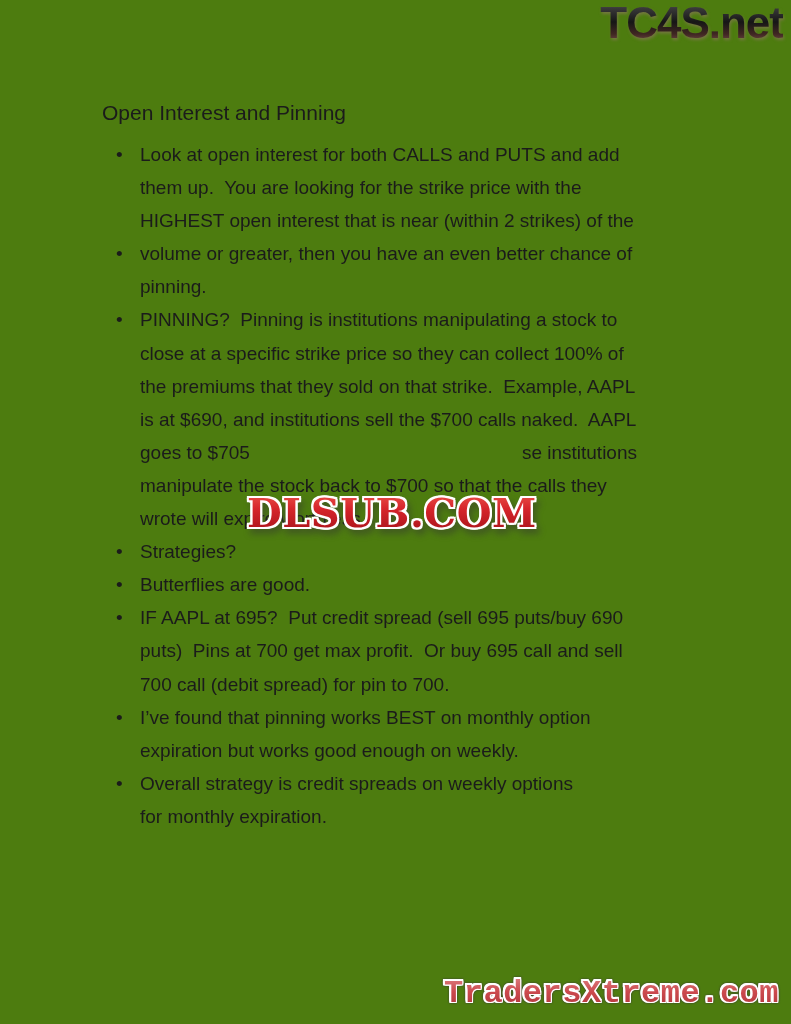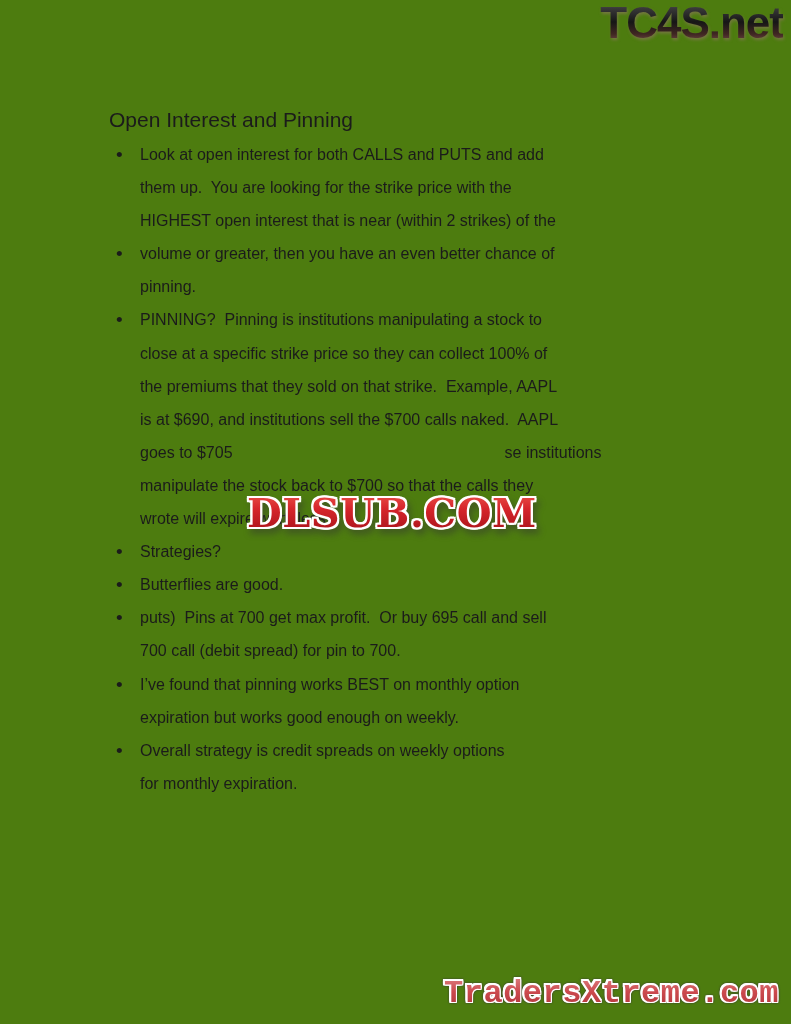--- a/index.html
+++ b/index.html
@@ -34,21 +34,21 @@
     -webkit-background-clip: text;
     background-clip: text;
     color: transparent;
     filter: drop-shadow(1.5px 2px 1.5px rgba(150, 115, 105, 0.55));
   }
 
   .heading {
     position: absolute;
     left: 93px;
     top: 92px;
-    margin: 16px;
+    margin: 9px;
     font-size: 21px;
     font-weight: normal;
     color: #1b1b1b;
     white-space: pre;
   }
 
   ul.bullets {
     position: absolute;
     left: 116px;
     top: 138px;
@@ -59,21 +59,21 @@
   ul.bullets li { display: flex; }
   .marker {
     width: 24px;
     flex: 0 0 24px;
     font-size: 19px;
     line-height: 33.1px;
     color: #1b1b1b;
   }
   .lines { flex: 1; }
   .line {
-    font-size: 16px;
+    font-size: 19px;
     line-height: 33.1px;
     white-space: pre;
     color: #1b1b1b;
   }
   .covered-gap {
     display: inline-block;
     width: 272px;
   }
 
   
@@ -162,20 +162,21 @@
       </li>
       <li>
         <span class="marker">•</span>
         <div class="lines">
           <div class="line">Butterflies are good.</div>
         </div>
       </li>
       <li>
         <span class="marker">•</span>
         <div class="lines">
+          <div class="line">IF AAPL at 695?  Put credit spread (sell 695 puts/buy 690</div>
           <div class="line">puts)  Pins at 700 get max profit.  Or buy 695 call and sell</div>
           <div class="line">700 call (debit spread) for pin to 700.</div>
         </div>
       </li>
       <li>
         <span class="marker">•</span>
         <div class="lines">
           <div class="line">I’ve found that pinning works BEST on monthly option</div>
           <div class="line">expiration but works good enough on weekly.</div>
         </div>

